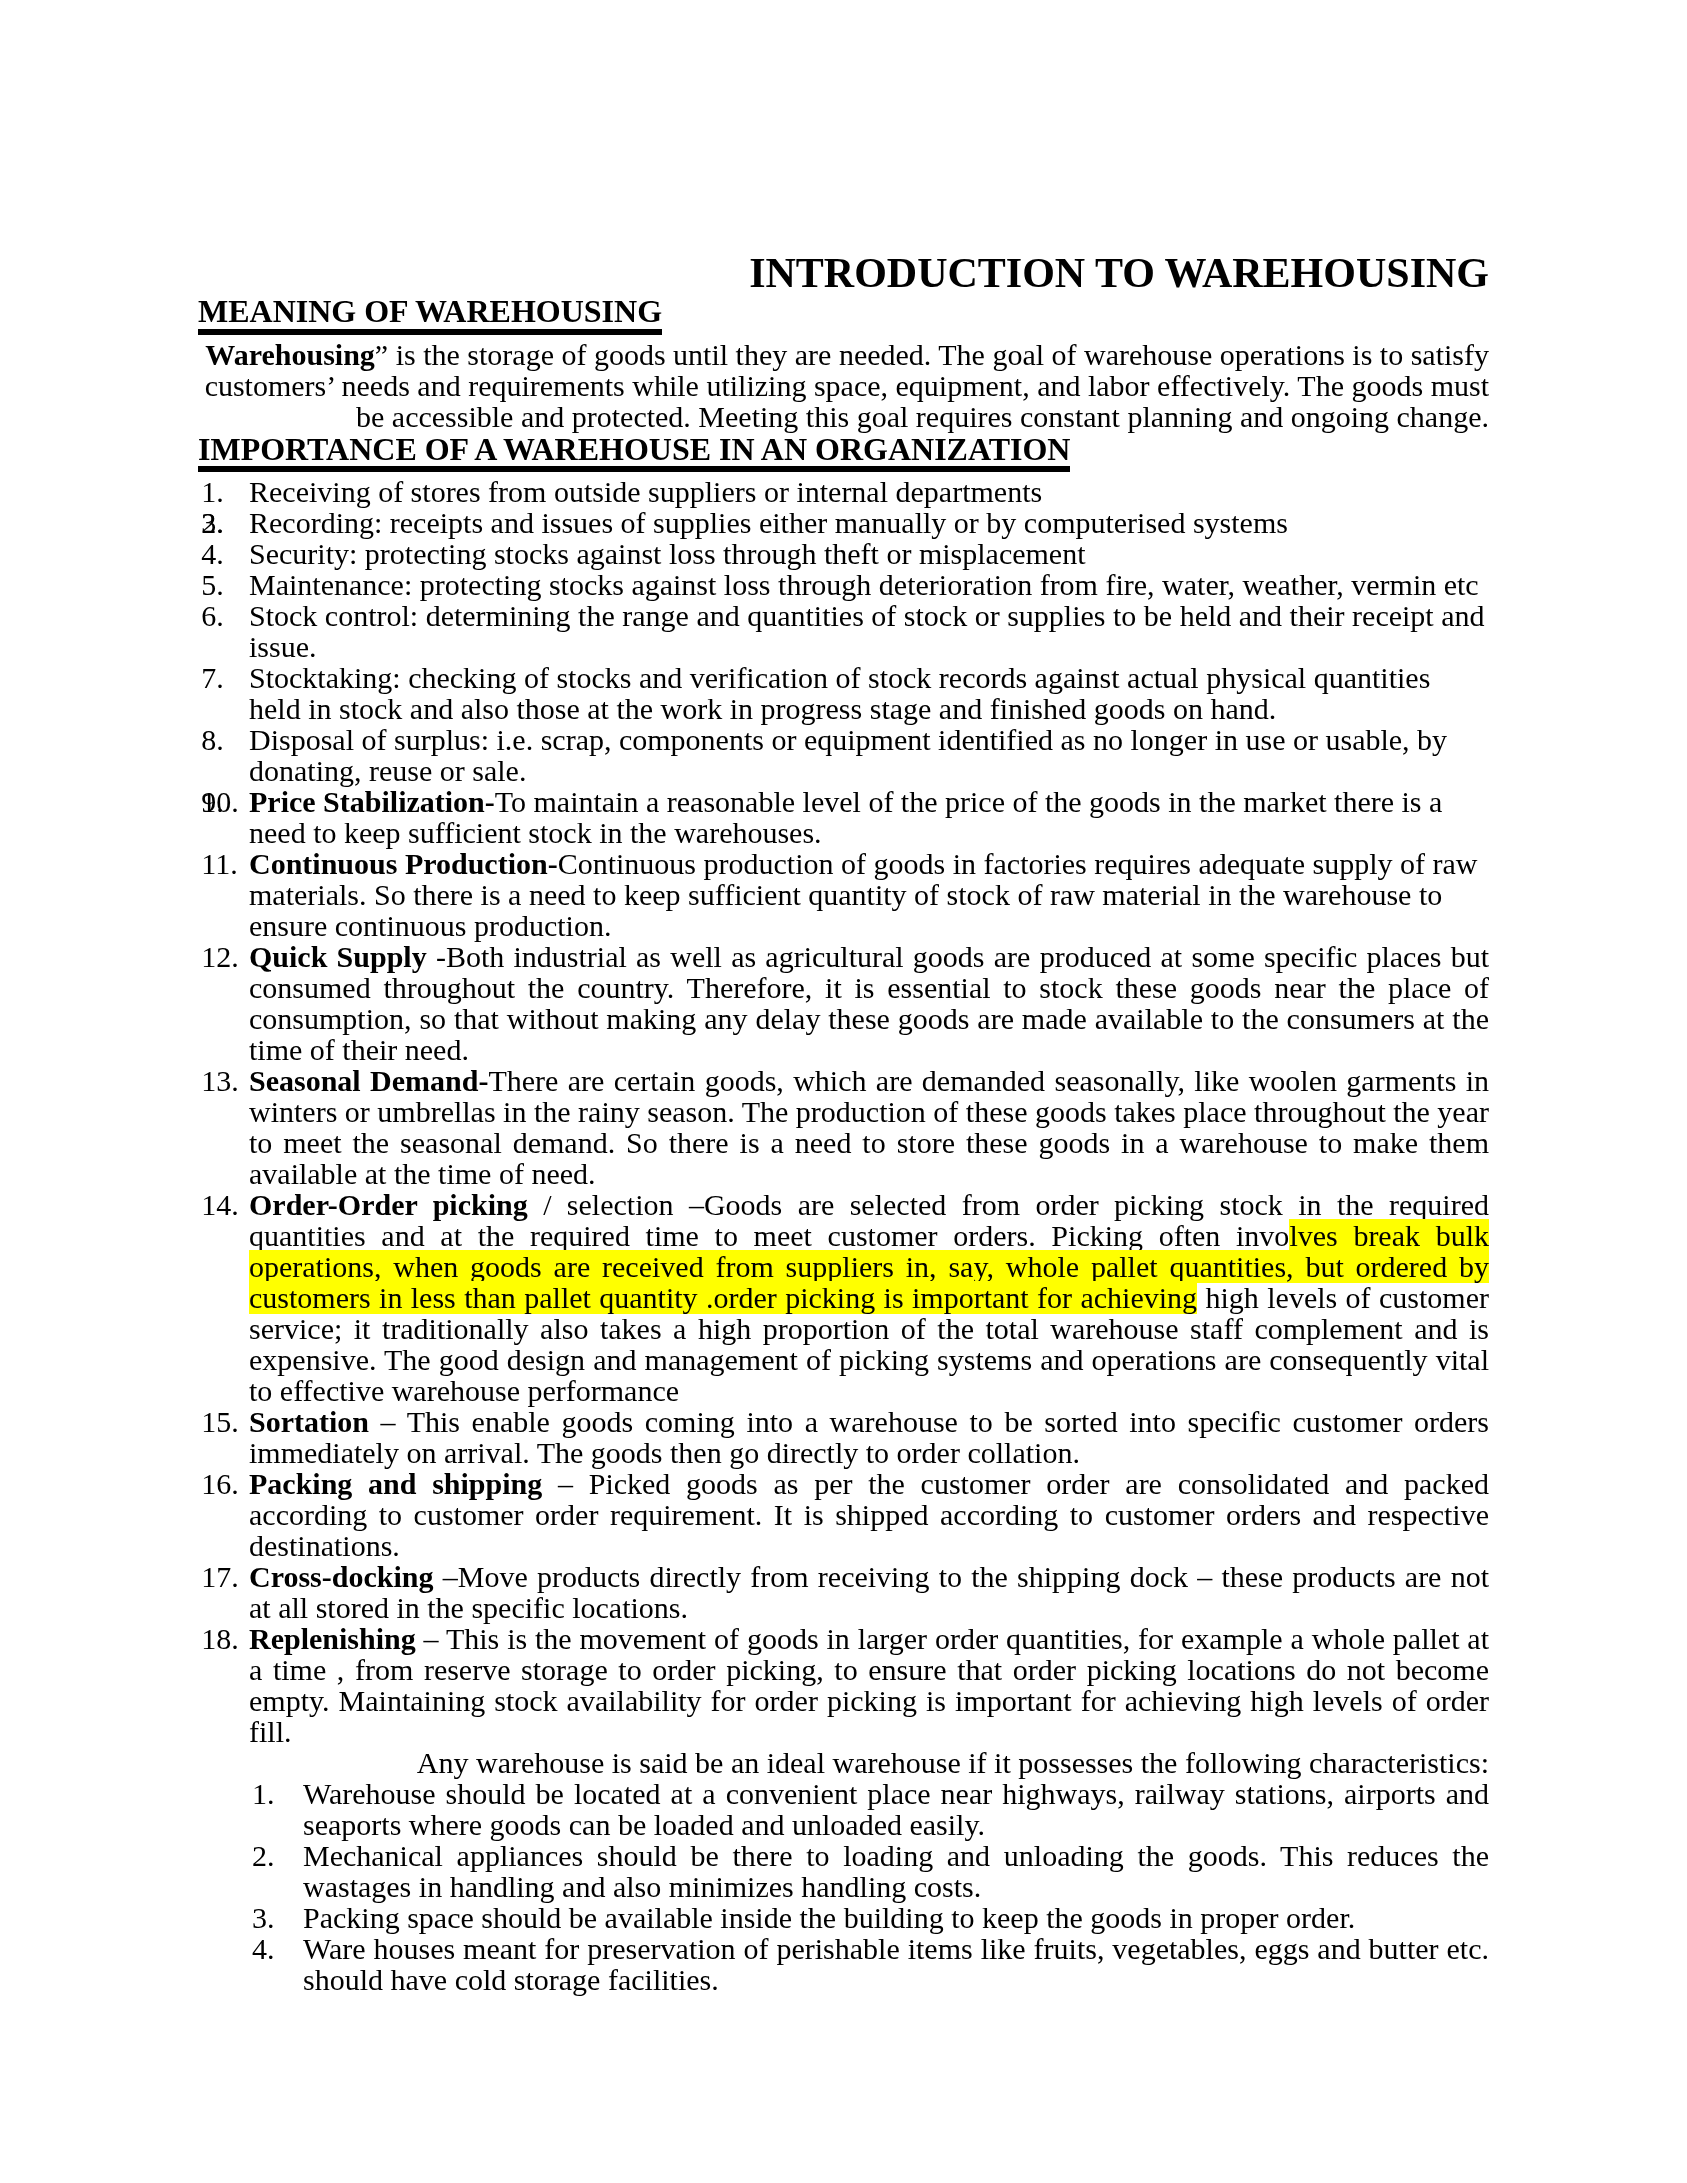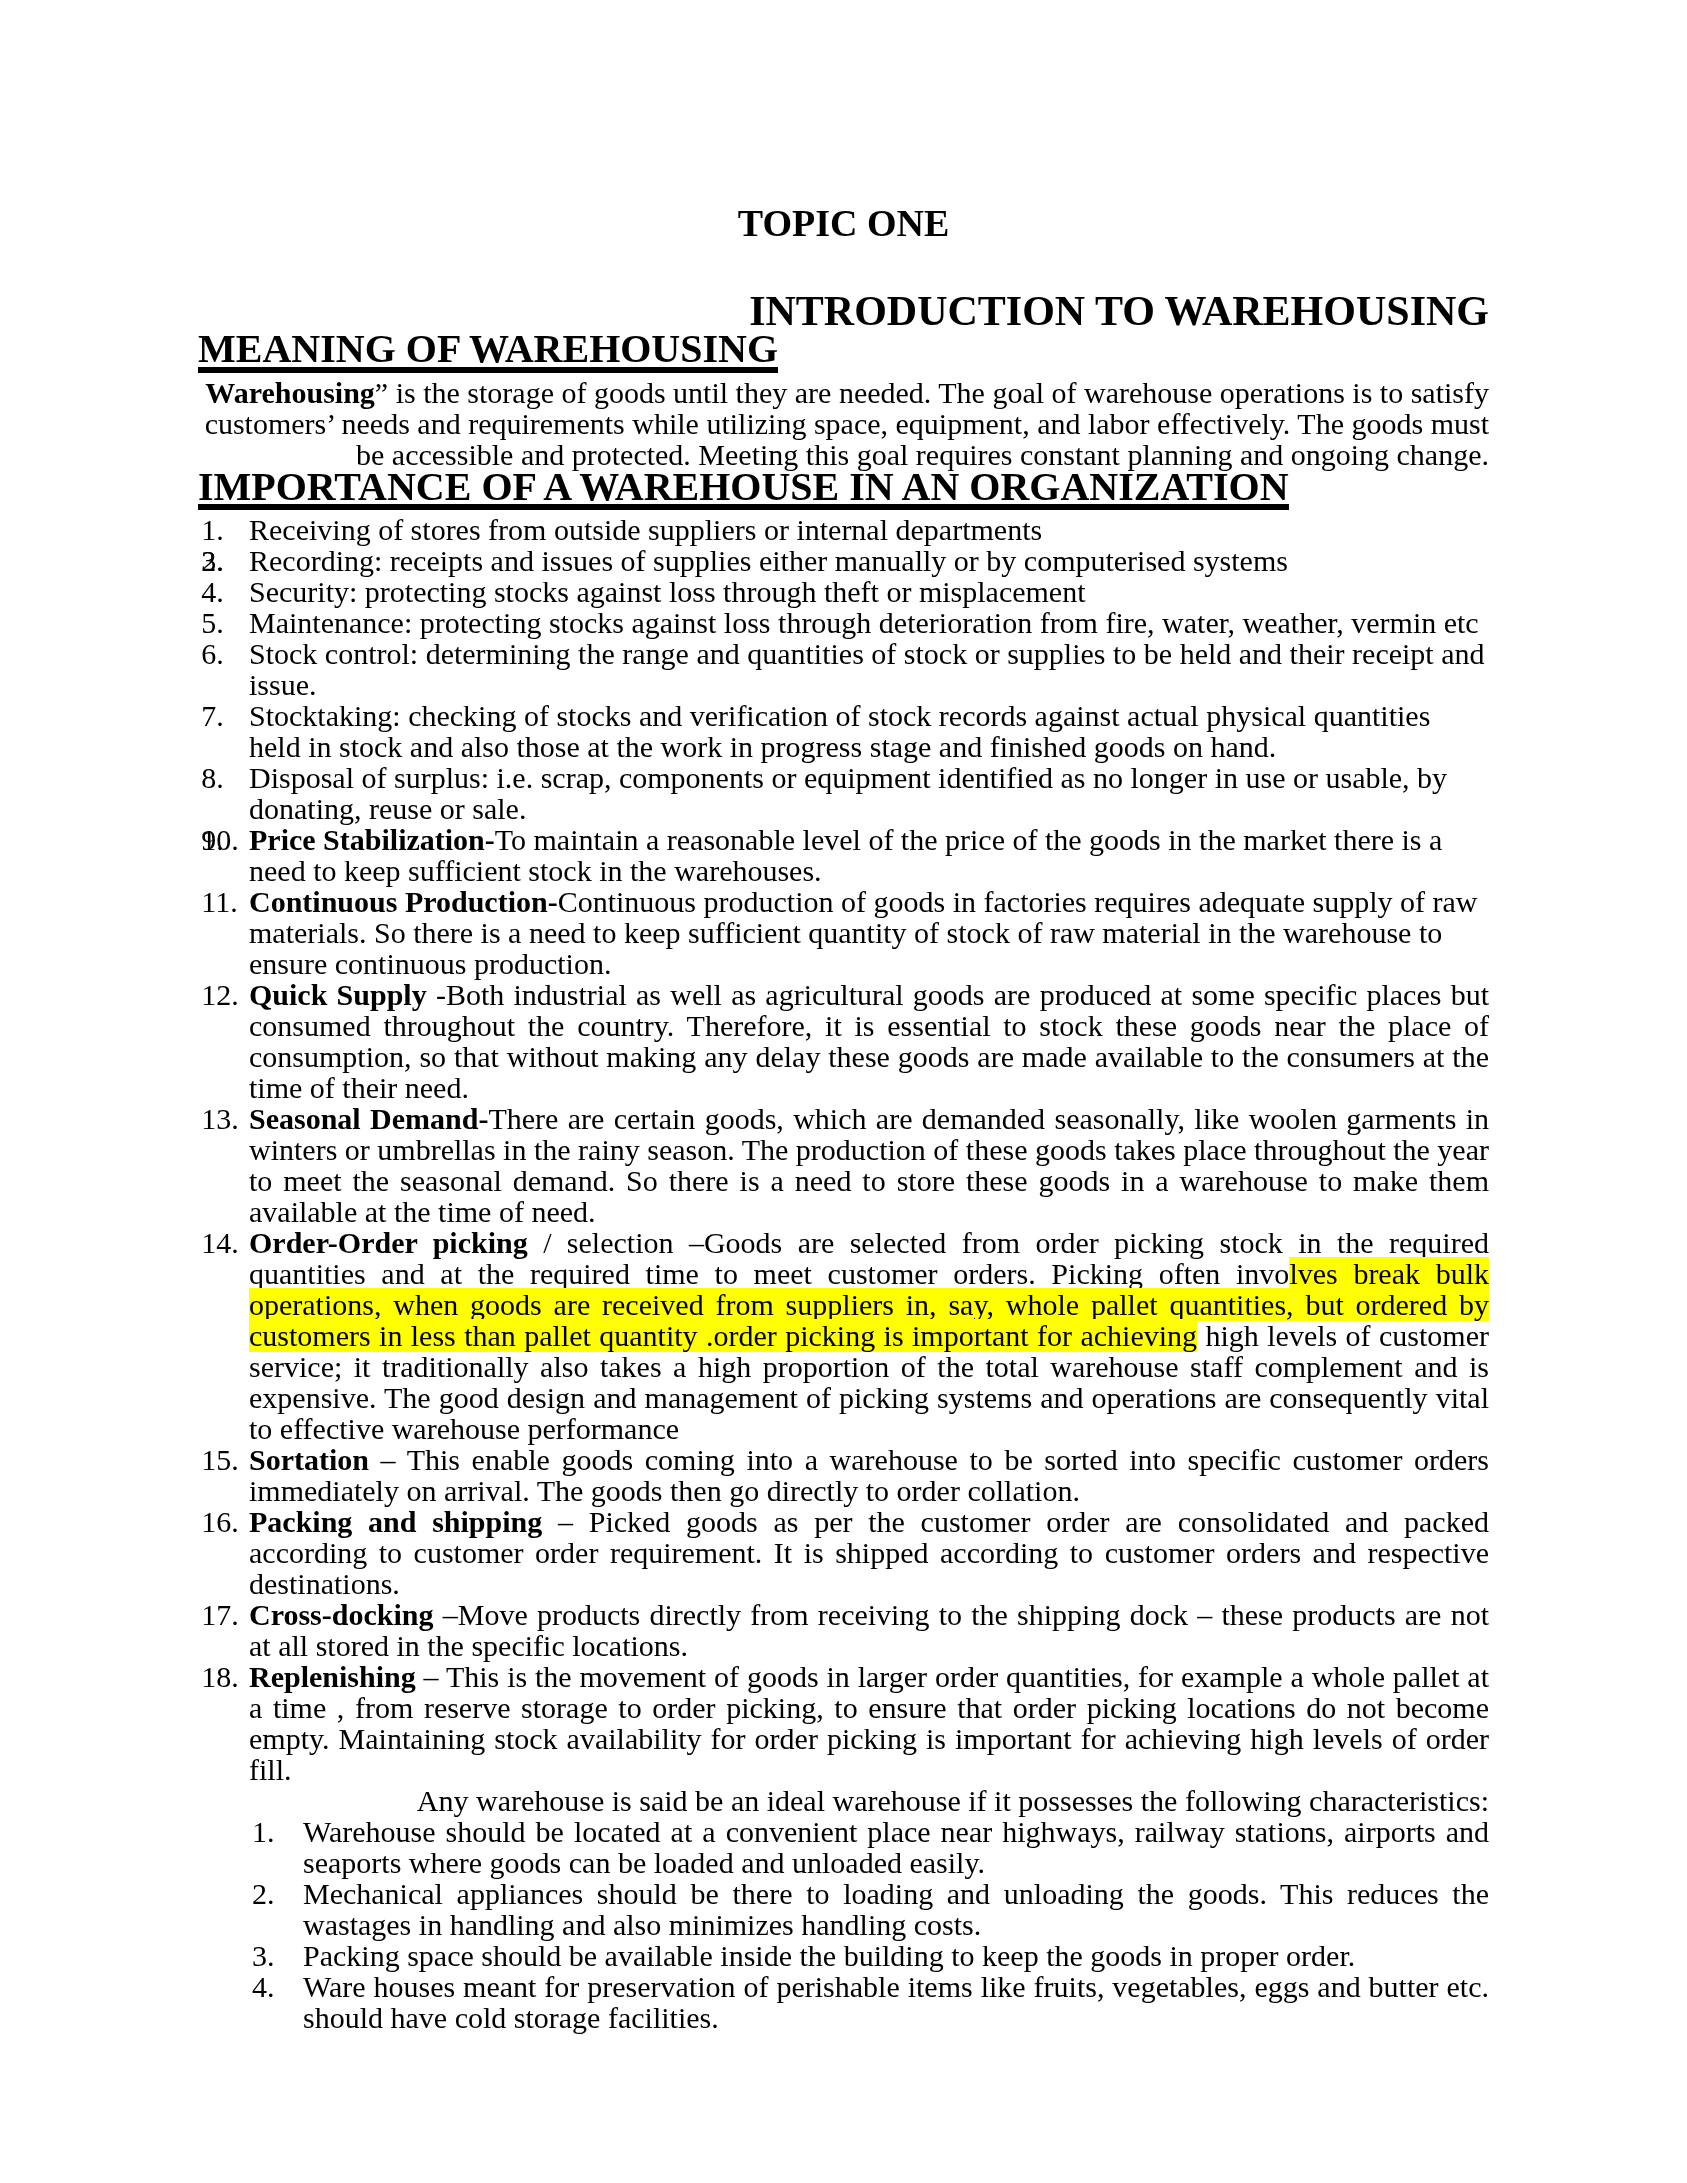--- a/index.html
+++ b/index.html
@@ -15,21 +15,21 @@
   .doc-title{
     margin:0;text-align:center;
     font-size:38px;line-height:38px;font-weight:700;
   }
   .doc-subtitle{
     margin:48px 0 0 0;text-align:right;
     font-size:42px;line-height:42px;font-weight:700;
   }
   .sec-heading{
     margin:1.3px 0 4px 0;
-    font-size:40px;line-height:32px;font-weight:700;
+    font-size:32px;line-height:32px;font-weight:700;
   }
   .sec-heading .u{
     display:inline-block;
     border-bottom:6px solid #000;
     padding-bottom:1.3px;
   }
   .body-par{
     margin:0;
     font-size:30px;line-height:31px;
     text-align:right;
@@ -42,21 +42,20 @@
   .j{text-align:justify;}
   .b{font-weight:700;}
   .hl{background:var(--hl,#ffff00);}
 </style>
 </head>
 <body>
 
 <div class="page">
   <div class="inner">
 
-    <h1 class="doc-title">TOPIC ONE</h1>
 
     <h2 class="doc-subtitle">INTRODUCTION TO WAREHOUSING</h2>
 
     <h3 class="sec-heading"><span class="u">MEANING OF WAREHOUSING</span></h3>
 
     <p class="body-par"><span class="b">Warehousing</span><span>” is the storage of goods until they are needed. The goal of warehouse operations is to satisfy customers’ needs and requirements while utilizing space, equipment, and labor effectively. The goods must be accessible and protected. Meeting this goal requires constant planning and ongoing change.</span></p>
 
     <h3 class="sec-heading"><span class="u">IMPORTANCE OF A WAREHOUSE IN AN ORGANIZATION</span></h3>
 
     <ol class="olist">

